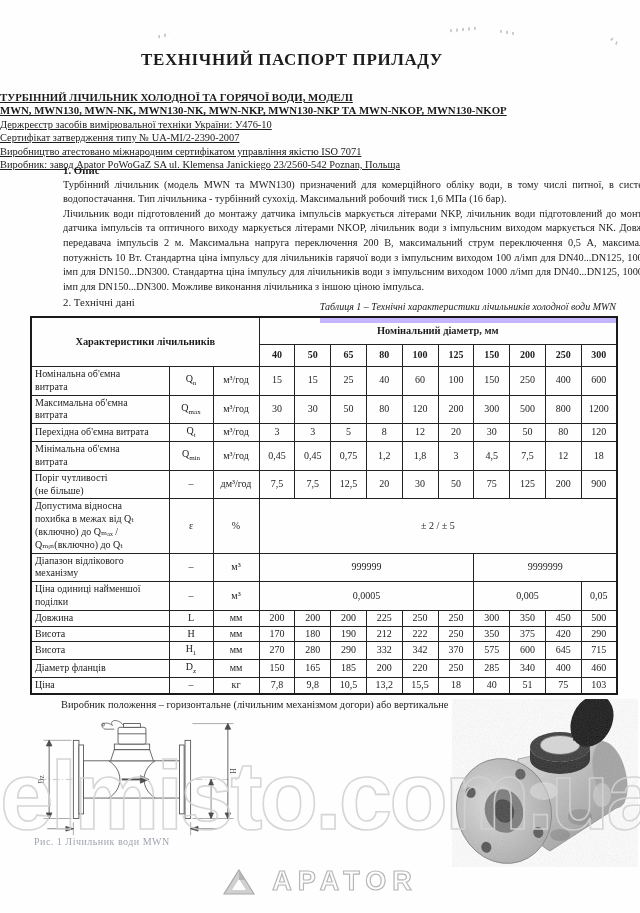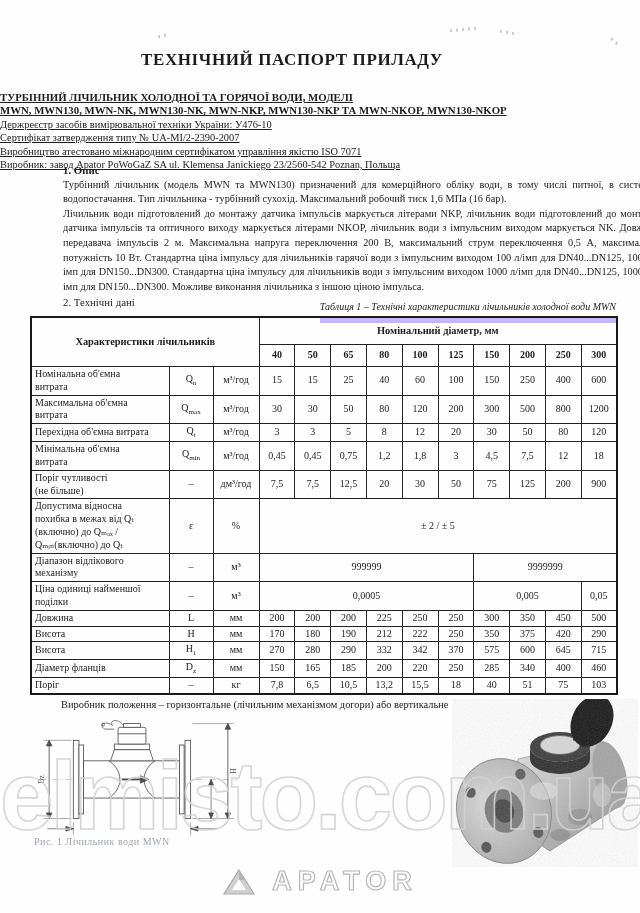--- a/index.html
+++ b/index.html
@@ -322,25 +322,25 @@
             <td class="val">185</td>
             <td class="val">200</td>
             <td class="val">220</td>
             <td class="val">250</td>
             <td class="val">285</td>
             <td class="val">340</td>
             <td class="val">400</td>
             <td class="val">460</td>
           </tr>
           <tr>
-            <td class="lbl">Поріг</td>
+            <td class="lbl">Ціна</td>
             <td class="sym">–</td>
             <td class="unit">кг</td>
             <td class="val">7,8</td>
-            <td class="val">6,5</td>
+            <td class="val">9,8</td>
             <td class="val">10,5</td>
             <td class="val">13,2</td>
             <td class="val">15,5</td>
             <td class="val">18</td>
             <td class="val">40</td>
             <td class="val">51</td>
             <td class="val">75</td>
             <td class="val">103</td>
           </tr>
         </tbody>

